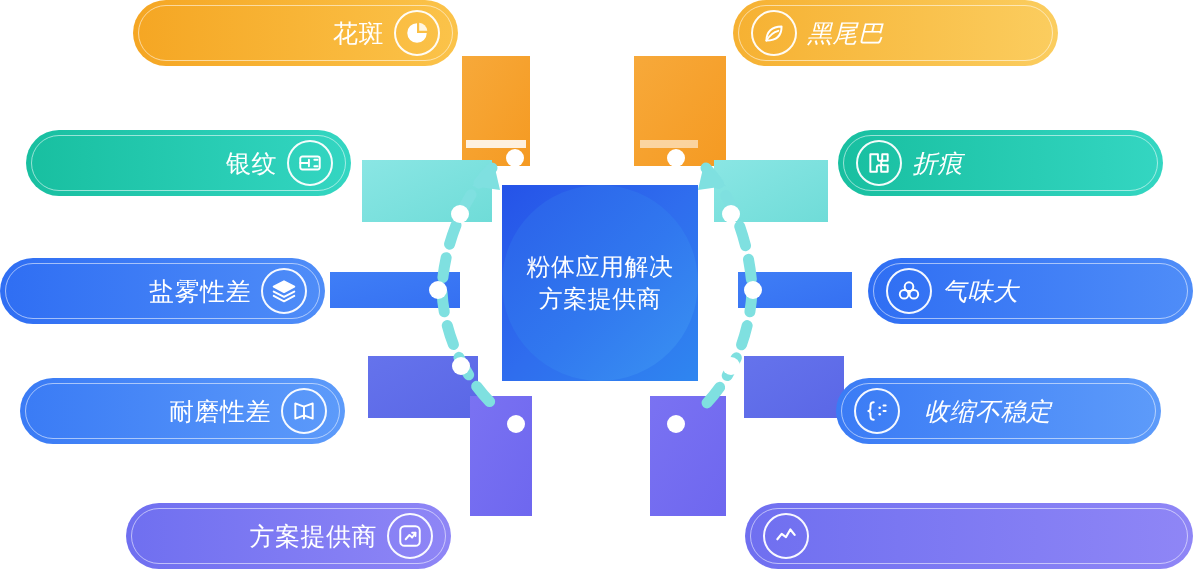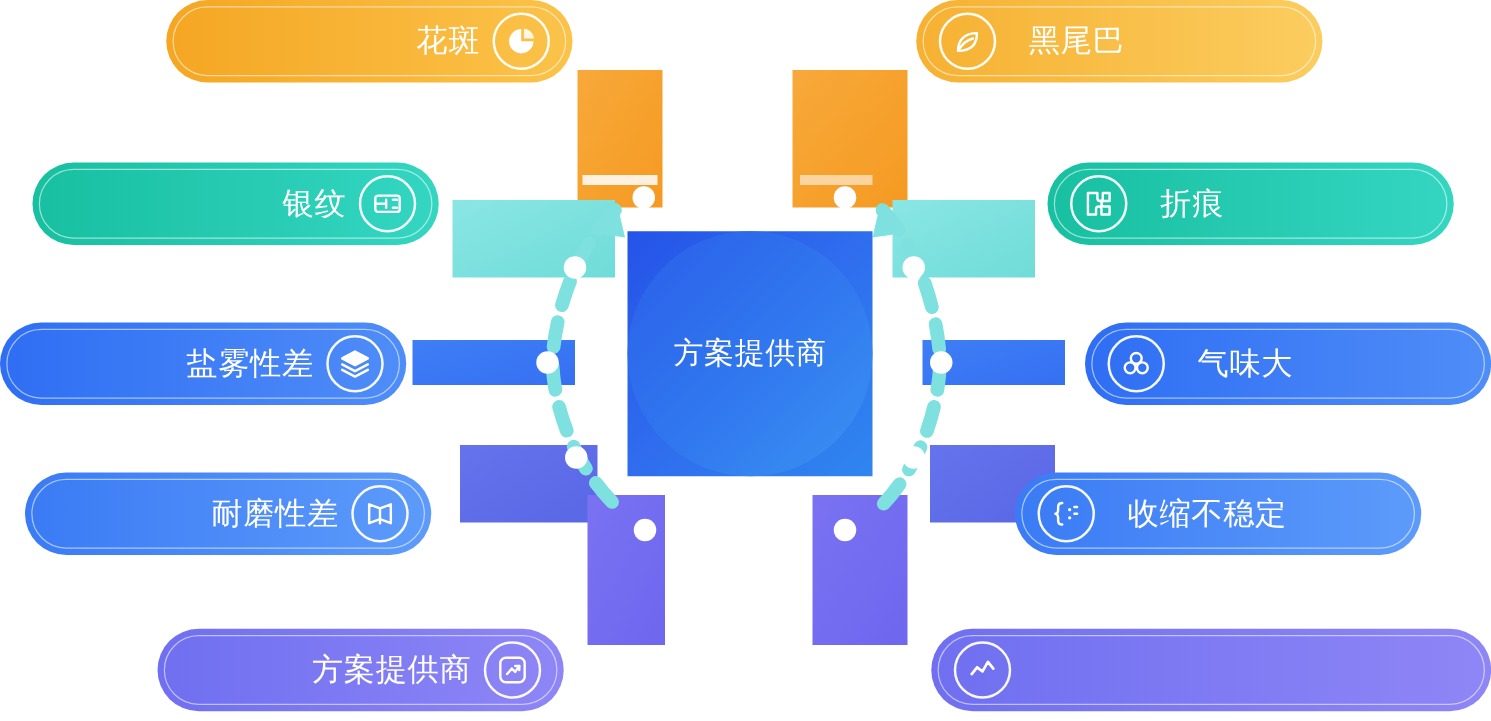--- a/index.html
+++ b/index.html
@@ -53,21 +53,21 @@
     border-radius: 50%;
     border: 2px solid rgba(255,255,255,0.95);
     display: flex;
     align-items: center;
     justify-content: center;
     flex: none;
   }
   .pill.left  { justify-content: flex-end; padding-right: 18px; }
   .pill.left .label { margin-right: 10px; }
   .pill.right { justify-content: flex-start; padding-left: 18px; }
-  .pill.right .label { margin-left: 26px; }
+  .pill.right .label { margin-left: 10px; font-style: italic; }
 
   .ic svg { display: block; }
 
   
   #center-node {
     position: absolute;
     left: 502px; top: 185px;
     width: 196px; height: 196px;
     z-index: 8;
   }
@@ -171,20 +171,21 @@
       <circle cx="731" cy="366" r="9"></circle>
       <circle cx="516" cy="424" r="9"></circle>
       <circle cx="676" cy="424" r="9"></circle>
     </g>
   </svg>
 
   <div id="center-node">
     <div class="sq"></div>
     <div class="cir"></div>
     <div class="ctext">
+      <span>粉体应用解决</span>
       <span>方案提供商</span>
     </div>
   </div>
 
   <div id="pill-layer">
       <div class="pill left" style="left: 133px; top: 0px; width: 325px; background: linear-gradient(90deg, rgb(245, 166, 35) 0%, rgb(251, 195, 74) 100%);">
         <div class="inner"></div>
         <span class="label">花斑</span>
         <span class="ic">
           <svg width="26" height="26" viewBox="0 0 24 24" fill="none" stroke="#fff" stroke-width="1.8" stroke-linecap="round" stroke-linejoin="round">
@@ -258,21 +259,21 @@
         <div class="inner"></div>
         <span class="ic">
           <svg width="26" height="26" viewBox="0 0 24 24" fill="none" stroke="#fff" stroke-width="1.8" stroke-linecap="round" stroke-linejoin="round">
             <circle cx="12" cy="8" r="4"></circle>
             <circle cx="7.5" cy="15" r="4"></circle>
             <circle cx="16.5" cy="15" r="4"></circle>
           </svg>
         </span>
         <span class="label">气味大</span>
       </div>
-      <div class="pill right" style="left: 812px; top: 378px; width: 325px; background: linear-gradient(90deg, rgb(58, 123, 245) 0%, rgb(93, 155, 250) 100%);">
+      <div class="pill right" style="left: 836px; top: 378px; width: 325px; background: linear-gradient(90deg, rgb(58, 123, 245) 0%, rgb(93, 155, 250) 100%); gap: 14px;">
         <div class="inner"></div>
         <span class="ic">
           <svg width="26" height="26" viewBox="0 0 24 24" fill="none" stroke="#fff" stroke-width="1.8" stroke-linecap="round" stroke-linejoin="round">
             <path d="M9 4c-2 0-3 1-3 3v2c0 2-1 3-2 3 1 0 2 1 2 3v2c0 2 1 3 3 3"></path>
             <circle cx="14.5" cy="9" r="1.2" fill="#fff" stroke="none"></circle>
             <circle cx="14.5" cy="15" r="1.2" fill="#fff" stroke="none"></circle>
             <path d="M18 7h2M18 12h2"></path>
           </svg>
         </span>
         <span class="label">收缩不稳定</span>

